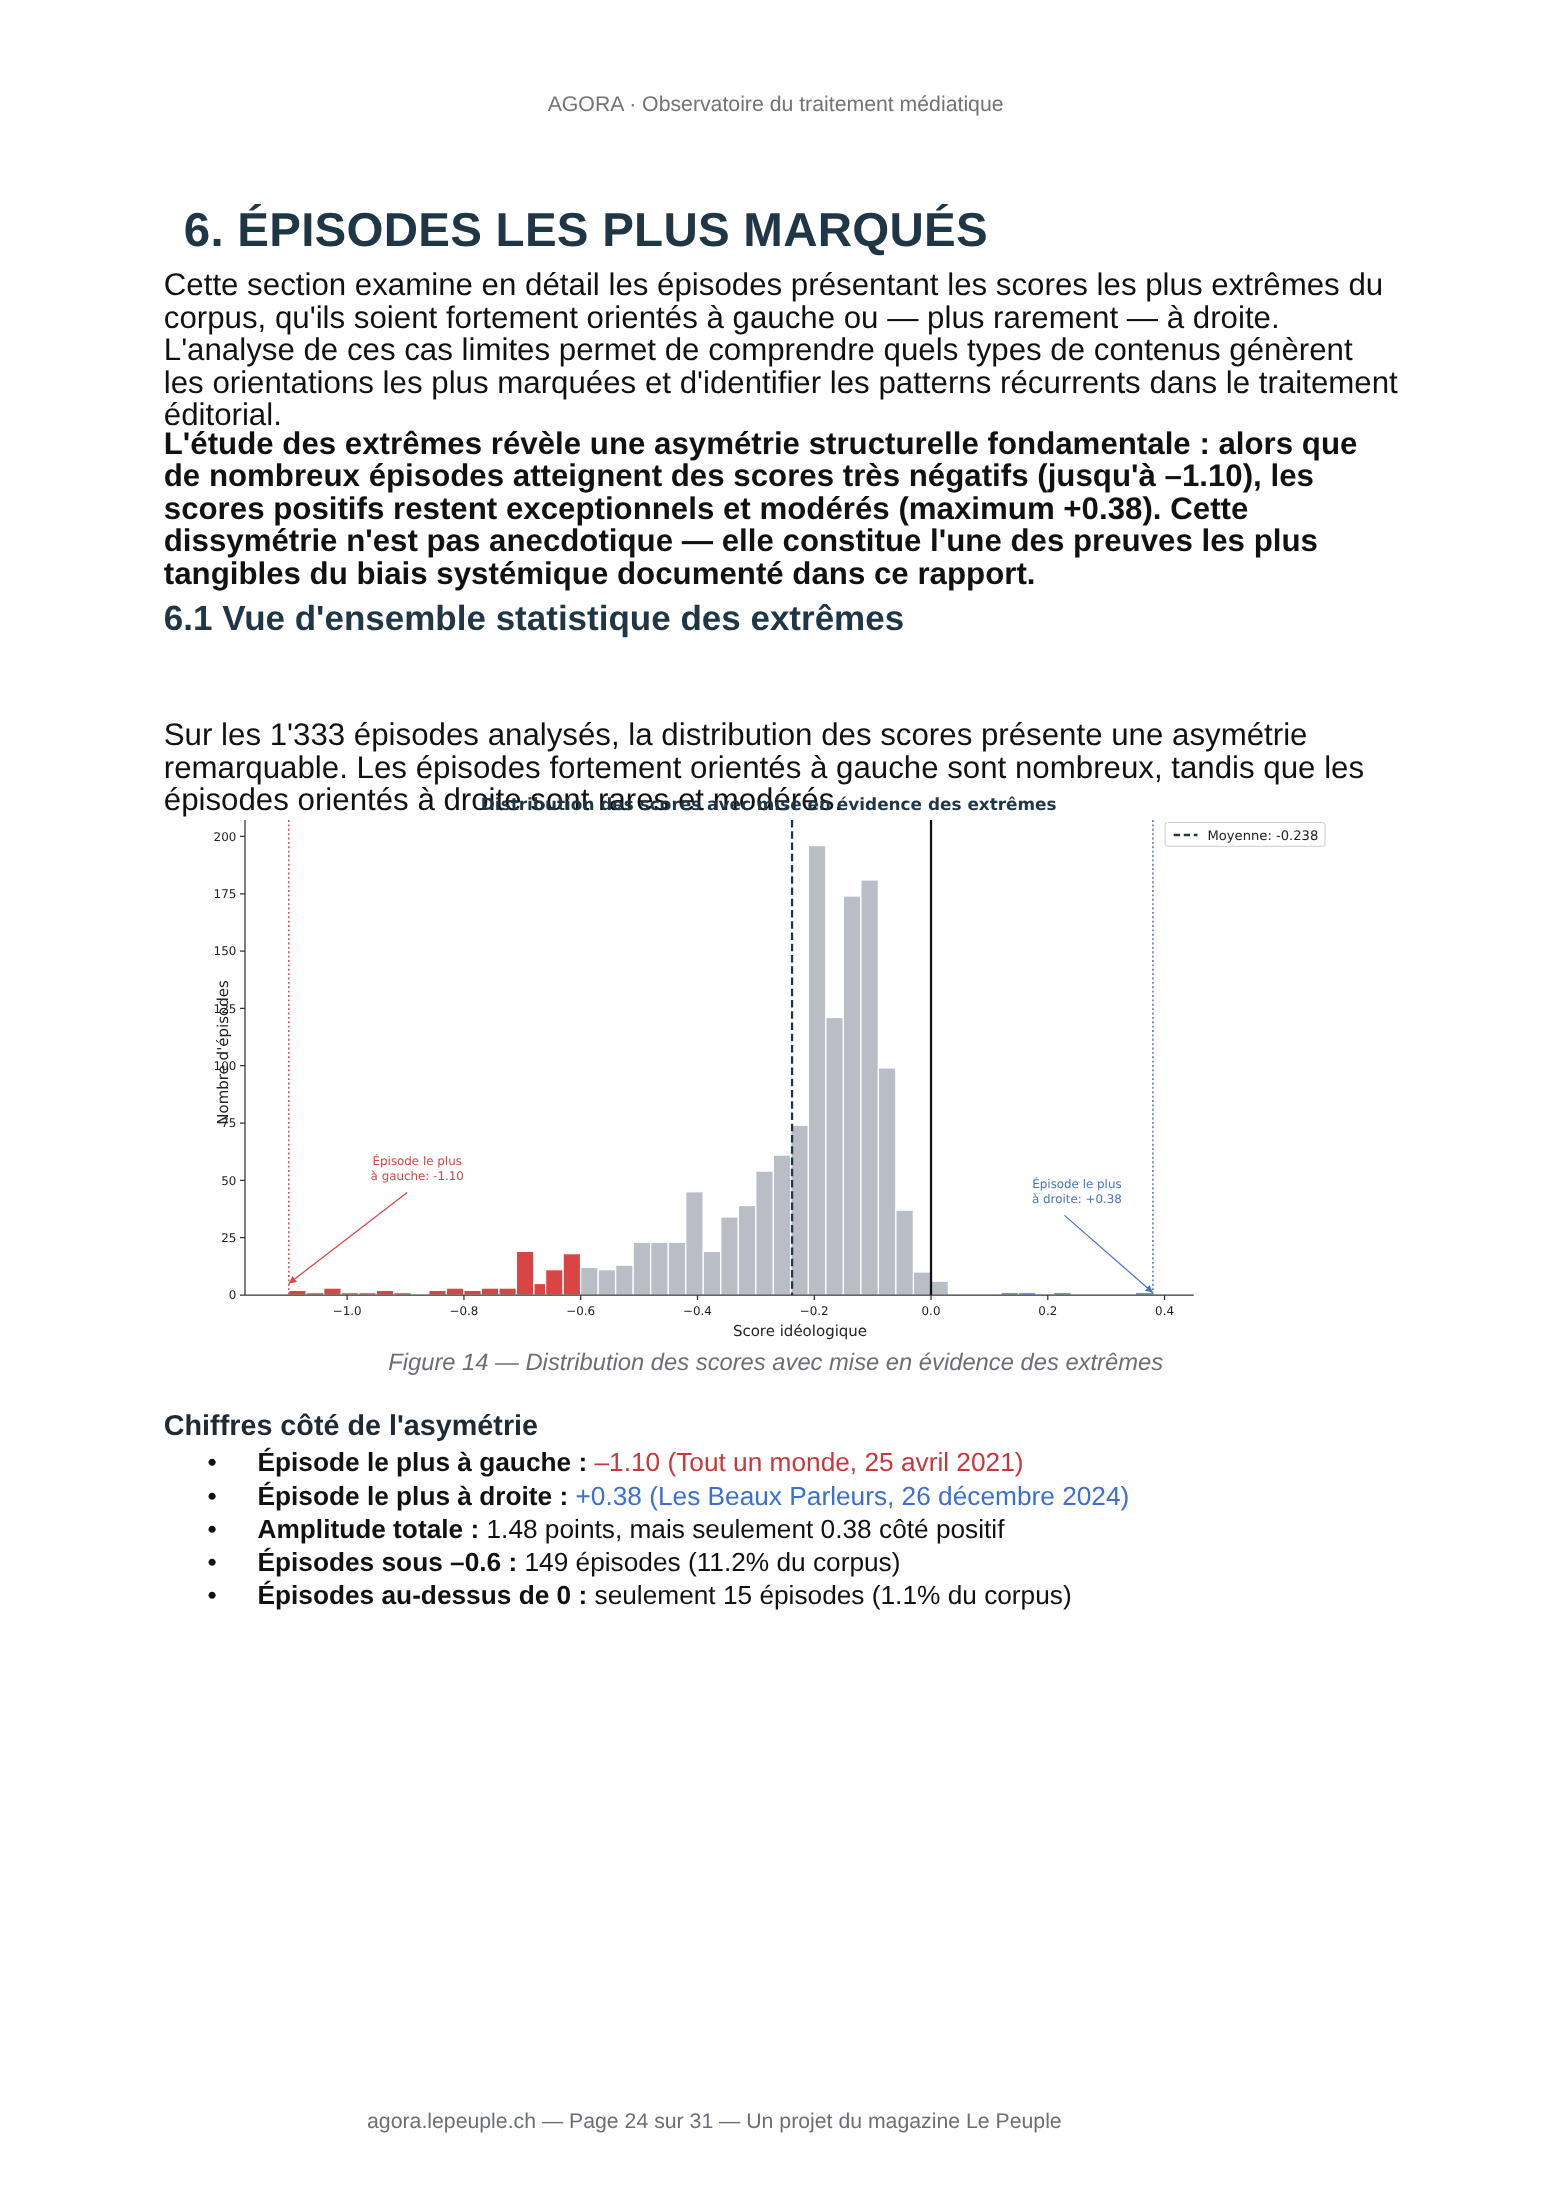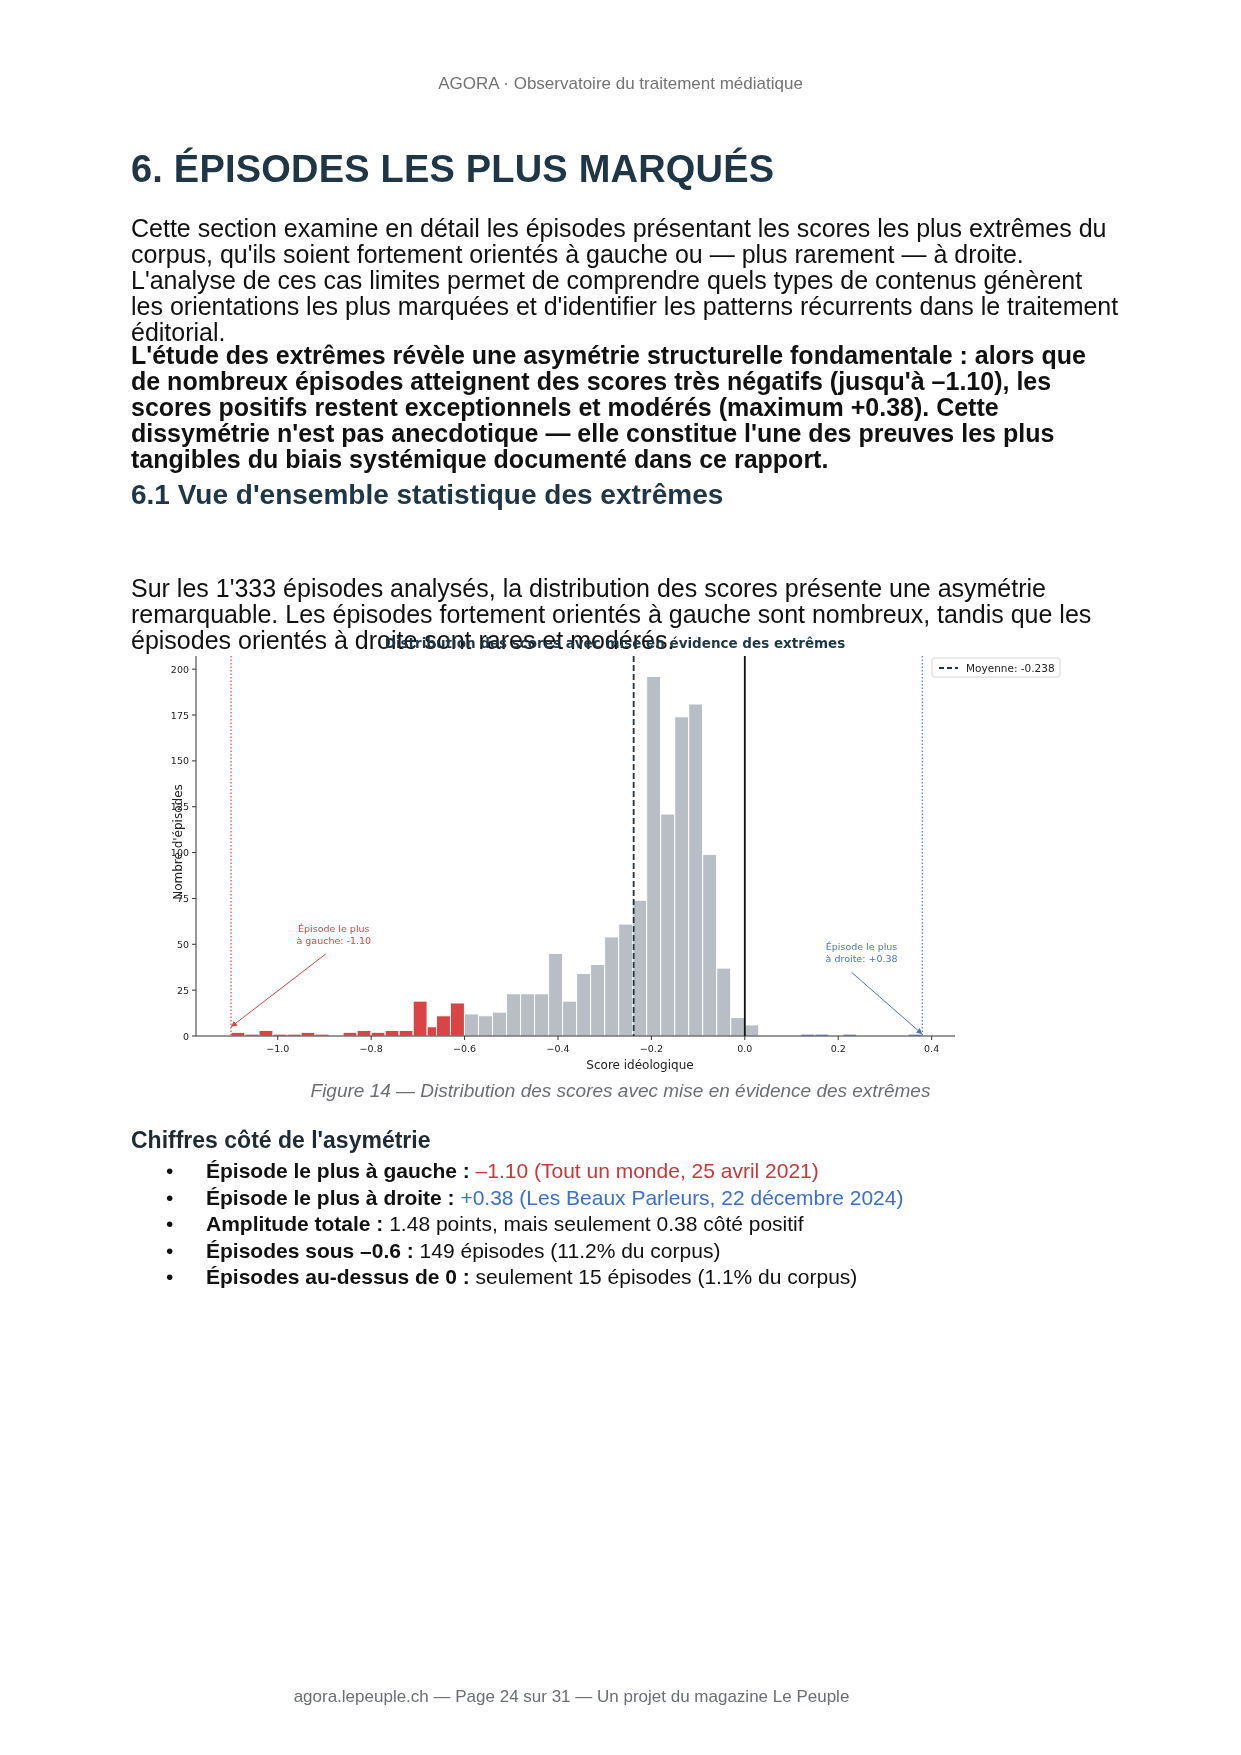--- a/index.html
+++ b/index.html
@@ -1,18 +1,18 @@
 <!DOCTYPE html>
 <html><head>
 <meta charset="utf-8">
 <style>
   html, body { margin: 0; padding: 0; background: #ffffff; }
   body { width: 1241px; height: 1755px; position: relative; font-family: "Liberation Sans", sans-serif; color: #111; }
   .running-header { position: absolute; top: 74px; left: 0; width: 1241px; text-align: center; font-size: 17px; color: #737373; }
-  .page-title { position: absolute; top: 148px; left: 131px; margin: 0; font-size: 38px; font-weight: bold; color: #1f3646; letter-spacing: 0.2px; }
+  .page-title { position: absolute; top: 148px; left: 131px; margin: 16px; font-size: 38px; font-weight: bold; color: #1f3646; letter-spacing: 0.2px; }
   .para { position: absolute; left: 131px; width: 990px; font-size: 25px; line-height: 26px; margin: 0; color: #111; }
   #p1 { top: 215px; }
   #p2 { top: 342px; font-weight: bold; }
   .h2 { position: absolute; top: 479px; left: 131px; margin: 0; font-size: 28px; font-weight: bold; color: #1f3646; }
   #p3 { top: 527px; margin-top: 48px; }
   .figure { position: absolute; left: 150px; top: 628px; width: 930px; height: 450px; }
   .caption { position: absolute; top: 1080px; left: 0; width: 1241px; text-align: center; font-size: 19px; font-style: italic; color: #6b6f75; }
   .h3 { position: absolute; top: 1127px; left: 131px; margin: 0; font-size: 23px; font-weight: bold; color: #1f2a35; }
   .bullets { position: absolute; top: 1158px; left: 166px; margin: 0; padding: 0; list-style: none; font-size: 21px; line-height: 26.5px; }
   .bullets li { position: relative; padding-left: 40px; }
@@ -146,19 +146,19 @@
       <text x="816" y="44" font-size="10.5" fill="#222">Moyenne: -0.238</text>
     </g>
   </svg>
 </div>
 
 <div class="caption">Figure 14 — Distribution des scores avec mise en évidence des extrêmes</div>
 
 <h3 class="h3">Chiffres côté de l'asymétrie</h3>
 <ul class="bullets">
   <li><span class="dot">•</span><b>Épisode le plus à gauche :</b> <span class="neg">–1.10 (Tout un monde, 25 avril 2021)</span></li>
-  <li><span class="dot">•</span><b>Épisode le plus à droite :</b> <span class="pos">+0.38 (Les Beaux Parleurs, 22 décembre 2024)</span></li>
+  <li><span class="dot">•</span><b>Épisode le plus à droite :</b> <span class="pos">+0.38 (Les Beaux Parleurs, 26 décembre 2024)</span></li>
   <li><span class="dot">•</span><b>Amplitude totale :</b> <span>1.48 points, mais seulement 0.38 côté positif</span></li>
   <li><span class="dot">•</span><b>Épisodes sous –0.6 :</b> <span>149 épisodes (11.2% du corpus)</span></li>
   <li><span class="dot">•</span><b>Épisodes au-dessus de 0 :</b> <span>seulement 15 épisodes (1.1% du corpus)</span></li>
 </ul>
 
 <div class="footer">agora.lepeuple.ch  —  Page 24 sur 31  —  Un projet du magazine Le Peuple</div>
 
 </body></html>

